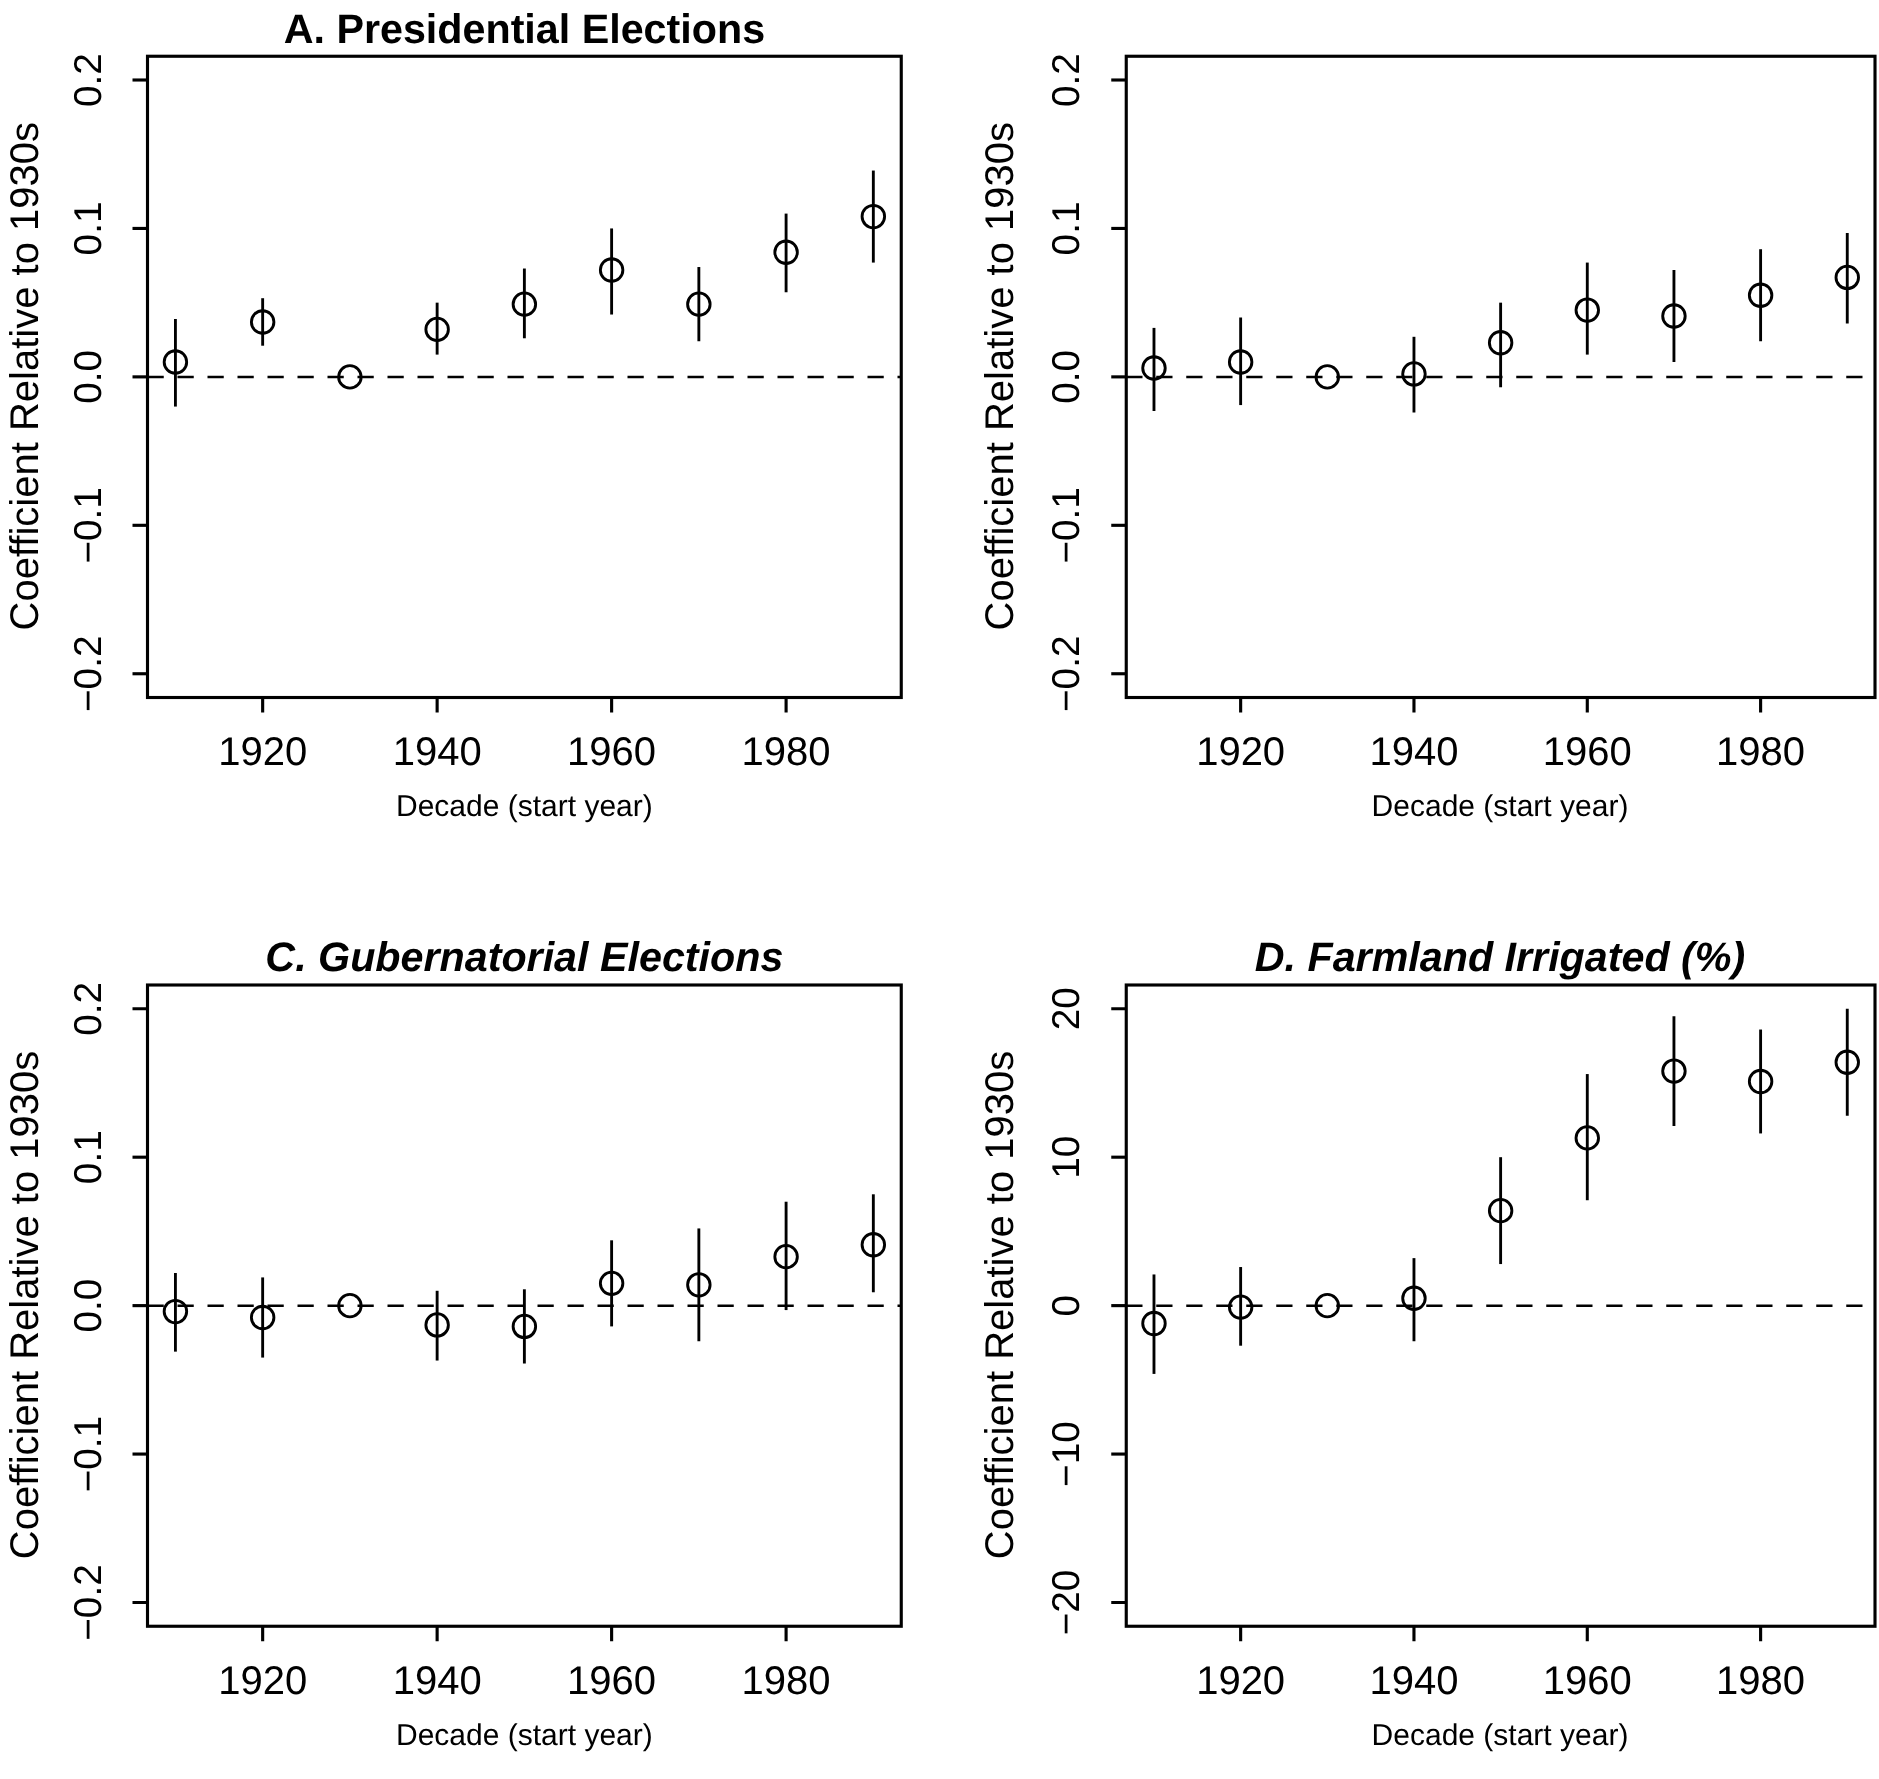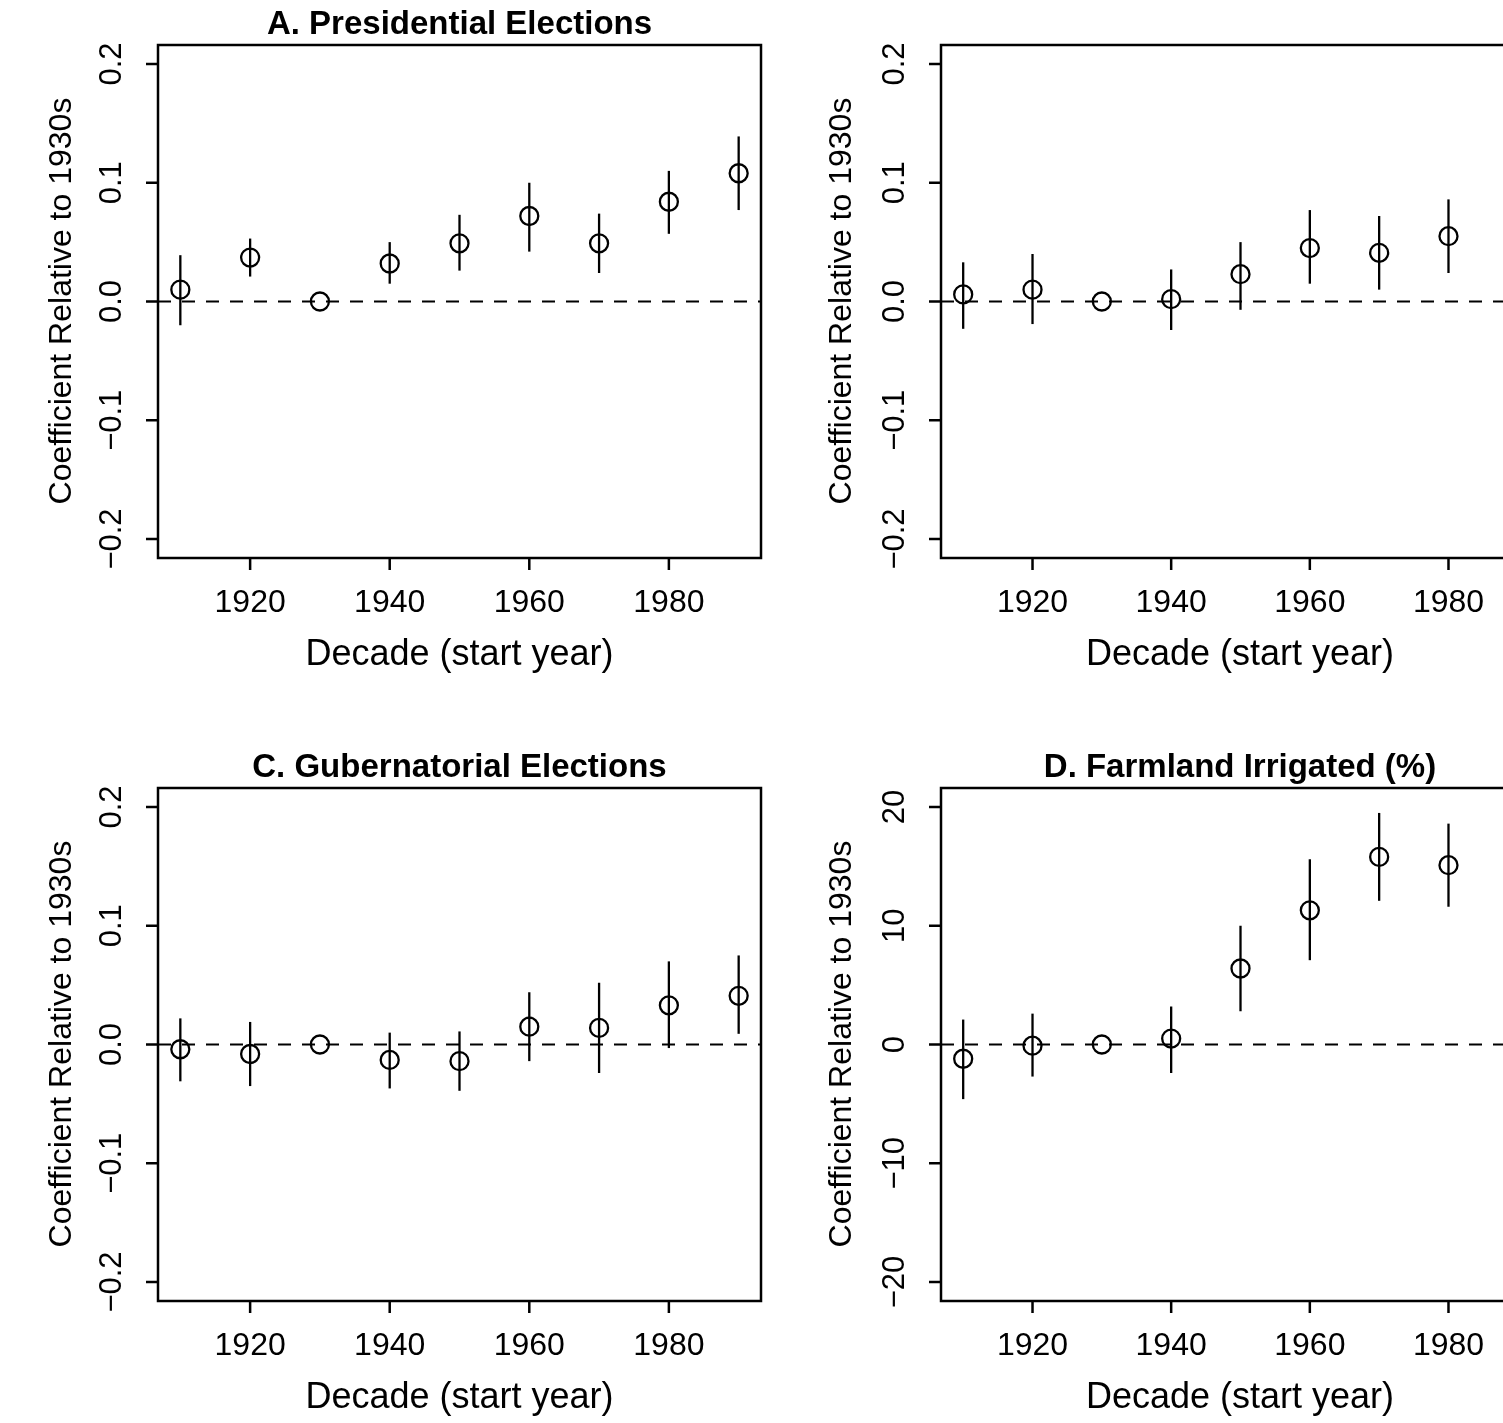--- a/index.html
+++ b/index.html
@@ -13,21 +13,20 @@
     font-family: "Liberation Sans", sans-serif;
     color: #000000;
     overflow: hidden;
   }
   .figure-grid {
     display: grid;
     grid-template-columns: 751.5px 751.5px;
     grid-template-rows: 711.5px 711.5px;
     width: 1204px;
     height: 1423px;
-    margin-left: 40px;
   }
   .panel {
     position: relative;
     overflow: hidden;
   }
   .panel svg.plot-canvas {
     position: absolute;
     left: 0;
     top: 0;
     width: 751.5px;
@@ -37,21 +36,21 @@
     position: absolute;
     text-align: center;
     font-size: 33px;
     font-weight: bold;
     white-space: nowrap;
     z-index: 2;
   }
   .x-axis-label {
     position: absolute;
     text-align: center;
-    font-size: 36px;
+    font-size: 24px;
     white-space: nowrap;
     z-index: 2;
   }
   .y-axis-label {
     position: absolute;
     font-size: 32px;
     white-space: nowrap;
     transform: translate(-50%, -50%) rotate(-90deg);
     z-index: 2;
   }
@@ -60,21 +59,21 @@
   .col-left .x-axis-label { left: 118px; width: 603px; }
   .col-left .y-axis-label { left: 20px; }
   
   .col-right .panel-title,
   .col-right .x-axis-label { left: 149px; width: 599px; }
   .col-right .y-axis-label { left: 48px; }
   
   .row-top .panel-title { top: 4px; }
   .row-top .y-axis-label { top: 301px; }
   .row-top .x-axis-label { top: 632px; }
-  .row-bottom .panel-title { top: 35px; }
+  .row-bottom .panel-title { top: 35px; font-style: italic; }
   .row-bottom .y-axis-label { top: 332px; }
   .row-bottom .x-axis-label { top: 663px; }
   svg text {
     font-family: "Liberation Sans", sans-serif;
     fill: #000000;
   }
 </style>
 </head>
 <body>
 

